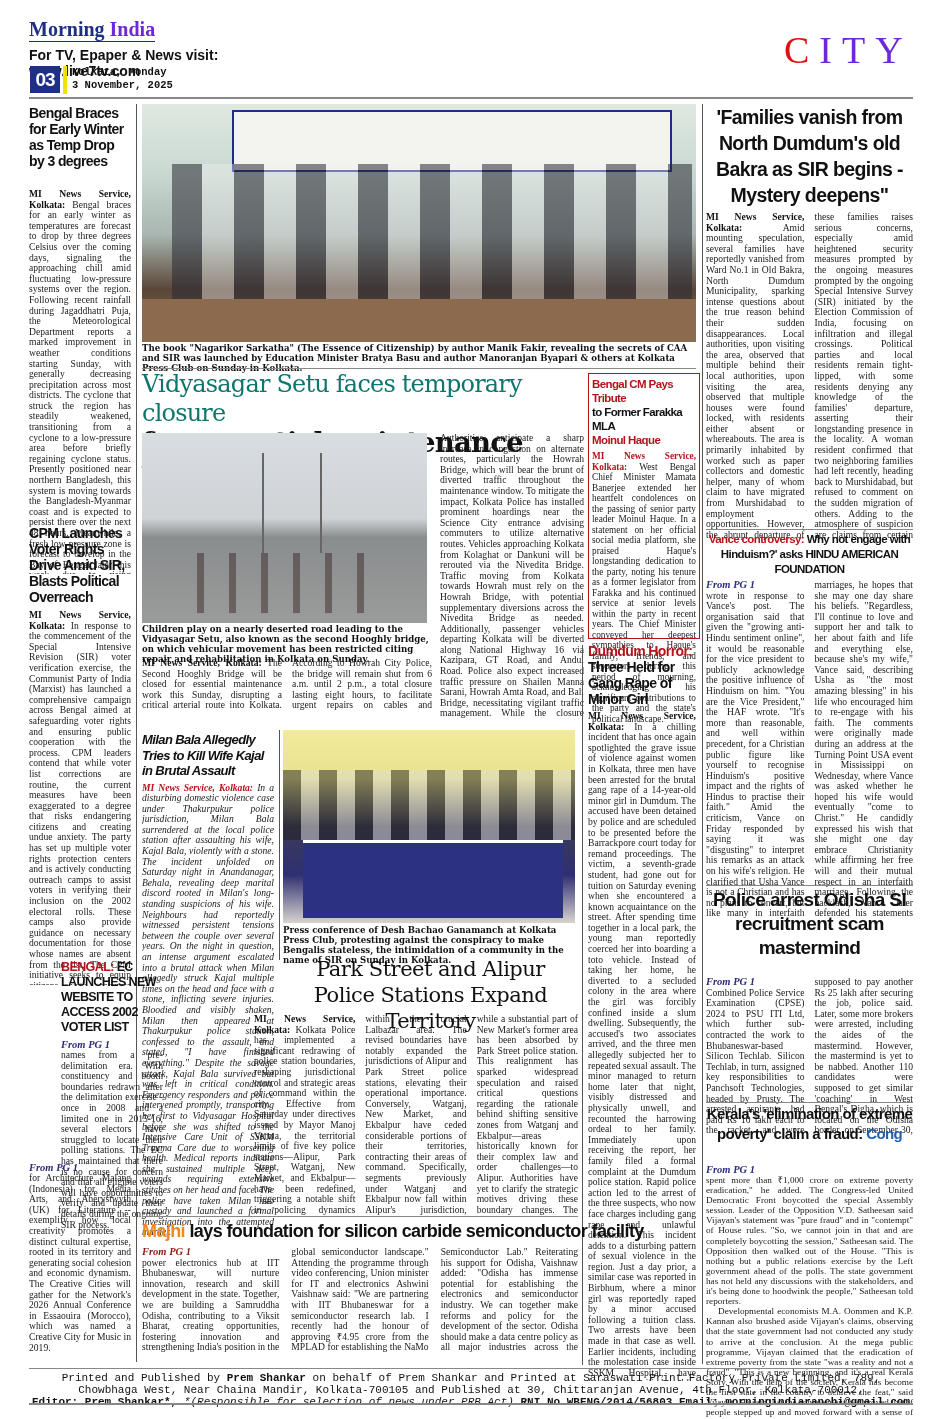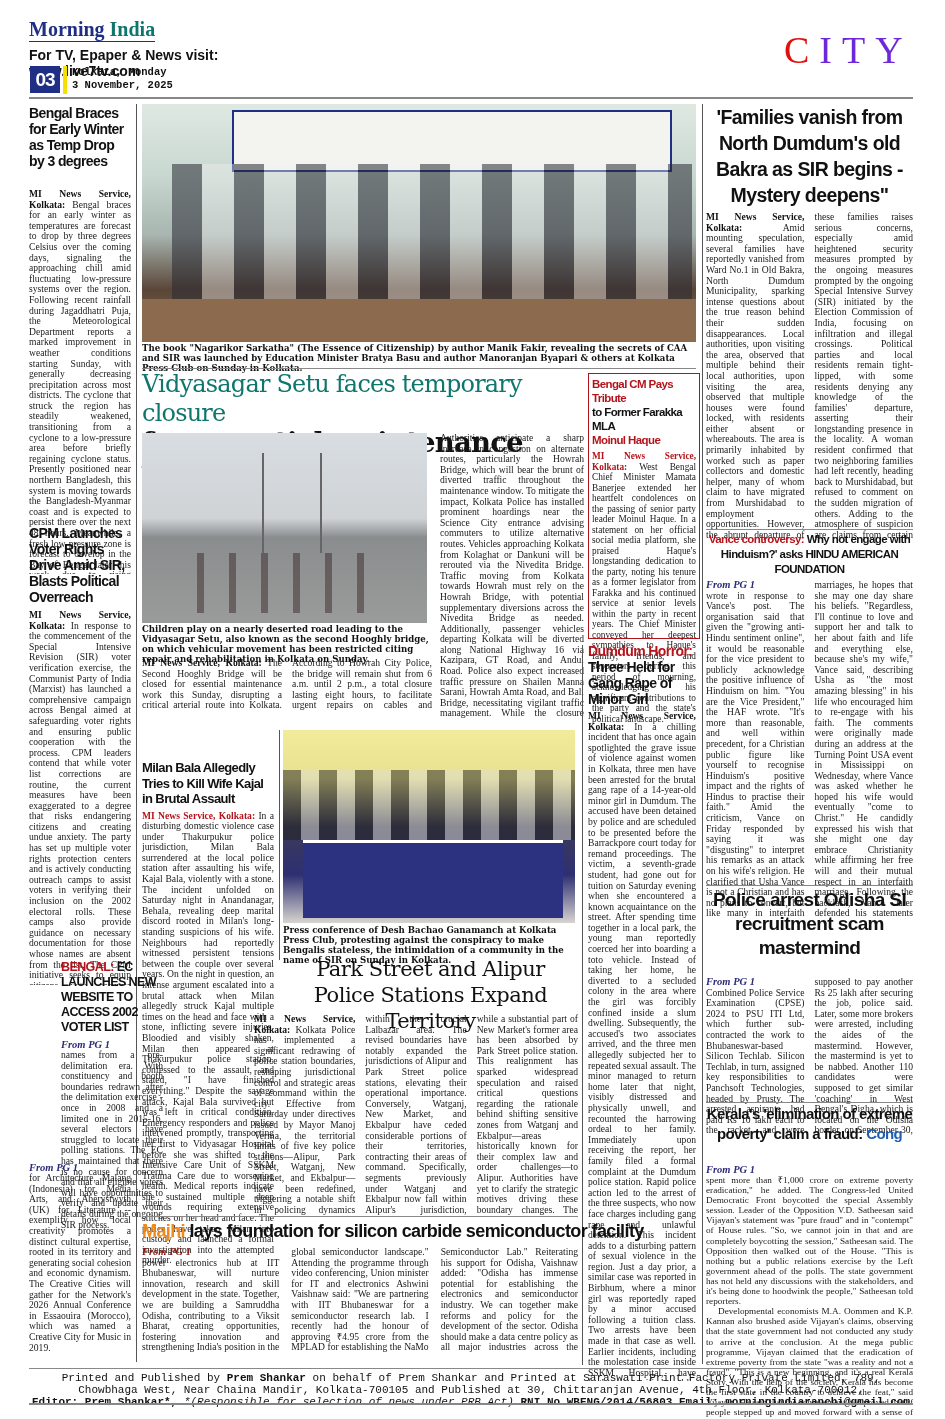--- a/index.html
+++ b/index.html
@@ -18,21 +18,21 @@
 .caption{font-family:"DejaVu Serif",serif;font-weight:bold;font-size:8.6px;line-height:10px;color:#111}
 .cols2{column-count:2;column-gap:12px}
 .cols3{column-count:3;column-gap:12px}
 </style>
 </head>
 <body>
 
 <div class="abs" style="left:29px;top:18px;width:280px;">
   <div style="font-family:'Liberation Serif',serif;font-weight:bold;font-size:20px;line-height:22px;border-bottom:1px solid #1f2f86;display:inline-block;padding-bottom:1px">
     <span style="color:#1f2f86">Morning</span>
-    <span style="color:#0f766e">India</span>
+    <span style="color:#6d28d9">India</span>
   </div>
   <div style="font-family:'Liberation Sans',sans-serif;font-weight:bold;font-size:14px;margin-top:5px">For TV, Epaper &amp; News visit: www.live7tv.com</div>
 </div>
 <div class="abs" style="left:30px;top:66px;width:30px;height:27px;background:#1f2f86;color:#fff;font-family:'Liberation Sans',sans-serif;font-weight:bold;font-size:19px;text-align:center;line-height:27px;letter-spacing:-1px">03</div>
 <div class="abs" style="left:63px;top:66px;width:4px;height:28px;background:#f5e000"></div>
 <div class="abs" style="left:72px;top:66px;font-family:Liberation Mono, monospace;font-weight:bold;font-size:10.5px;line-height:13px">
   <div>Kolkata, Monday</div>
   <div>3 November, 2025</div>
 </div>
 <div class="abs" style="left:784px;top:30px;font-family:'Liberation Serif',serif;font-size:38px;letter-spacing:10px;line-height:40px">
@@ -98,21 +98,21 @@
 <div class="vr" style="left:582px;top:645px;height:720px"></div>
 <div class="abs" style="left:588px;top:643px;width:108px;">
   <div class="cond" style="font-size:14px;line-height:16px;margin-bottom:4px">
     <span class="red">Dumdum Horror:</span>
     <span>Three Held for Gang Rape of Minor Girl</span>
   </div>
   <div class="body-text" style="height:670px;overflow:hidden"><span class="byline">MI News Service, Kolkata:</span> <span>In a chilling incident that has once again spotlighted the grave issue of violence against women in Kolkata, three men have been arrested for the brutal gang rape of a 14-year-old minor girl in Dumdum. The accused have been detained by police and are scheduled to be presented before the Barrackpore court today for remand proceedings. The victim, a seventh-grade student, had gone out for tuition on Saturday evening when she encountered a known acquaintance on the street. After spending time together in a local park, the young man reportedly coerced her into boarding a toto vehicle. Instead of taking her home, he diverted to a secluded colony in the area where the girl was forcibly confined inside a slum dwelling. Subsequently, the accused's two associates arrived, and the three men allegedly subjected her to repeated sexual assault. The minor managed to return home later that night, visibly distressed and physically unwell, and recounted the harrowing ordeal to her family. Immediately upon receiving the report, her family filed a formal complaint at the Dumdum police station. Rapid police action led to the arrest of the three suspects, who now face charges including gang rape and unlawful detention. This incident adds to a disturbing pattern of sexual violence in the region. Just a day prior, a similar case was reported in Birbhum, where a minor girl was reportedly raped by a minor accused following a tuition class. Two arrests have been made in that case as well. Earlier incidents, including the molestation case inside SSKM Hospital, have further intensified public outrage and demand for stringent protective measures. The recurrence of such heinous acts underscores an urgent need for comprehensive reforms and heightened vigilance to ensure the safety and dignity of women and minors in Kolkata and across West Bengal. Enforcement agencies face mounting pressure to deliver swift justice and prevent future atrocities against vulnerable population</span></div>
 </div>
 
 <div class="vr" style="left:279px;top:730px;height:230px"></div>
-<div class="abs" style="left:142px;top:760px;width:132px;">
+<div class="abs" style="left:142px;top:732px;width:132px;font-style:italic;">
   <div class="cond" style="font-size:13px;line-height:15.5px;margin-bottom:4px">Milan Bala Allegedly Tries to Kill Wife Kajal in Brutal Assault</div>
   <div class="body-text" style="height:475px;overflow:hidden"><span class="byline red">MI News Service, Kolkata:</span> <span>In a disturbing domestic violence case under Thakurpukur police jurisdiction, Milan Bala surrendered at the local police station after assaulting his wife, Kajal Bala, violently with a stone. The incident unfolded on Saturday night in Anandanagar, Behala, revealing deep marital discord rooted in Milan's long-standing suspicions of his wife. Neighbours had reportedly witnessed persistent tensions between the couple over several years. On the night in question, an intense argument escalated into a brutal attack when Milan allegedly struck Kajal multiple times on the head and face with a stone, inflicting severe injuries. Bloodied and visibly shaken, Milan then appeared at Thakurpukur police station, confessed to the assault, and stated, "I have finished everything." Despite the savage attack, Kajal Bala survived but was left in critical condition. Emergency responders and police intervened promptly, transporting her first to Vidyasagar Hospital before she was shifted to the Intensive Care Unit of SSKM Trauma Care due to worsening health. Medical reports indicate she sustained multiple deep wounds requiring extensive stitches on her head and face. The police have taken Milan into custody and launched a formal investigation into the attempted murder.</span></div>
 </div>
 
 <div class="photo" style="left:283px;top:730px;width:292px;height:193px;background:linear-gradient(180deg,#f2ec9a 0%,#e8e190 25%,#3c3b58 50%,#2e2f72 75%,#d7d4cf 100%)">
   <div style="position:absolute;left:20px;top:110px;width:260px;height:78px;background:#2d3280;border-top:3px solid #fff"></div>
   <div style="position:absolute;left:0;top:40px;width:292px;height:70px;background:repeating-linear-gradient(90deg,rgba(30,30,30,.5) 0 18px,rgba(220,220,210,.5) 18px 36px)"></div>
 </div>
 <div class="abs caption" style="left:283px;top:925px;width:295px">Press conference of Desh Bachao Ganamanch at Kolkata Press Club, protesting against the conspiracy to make Bengalis stateless, the intimidation of a community in the name of SIR on Sunday in Kolkata.</div>
 

